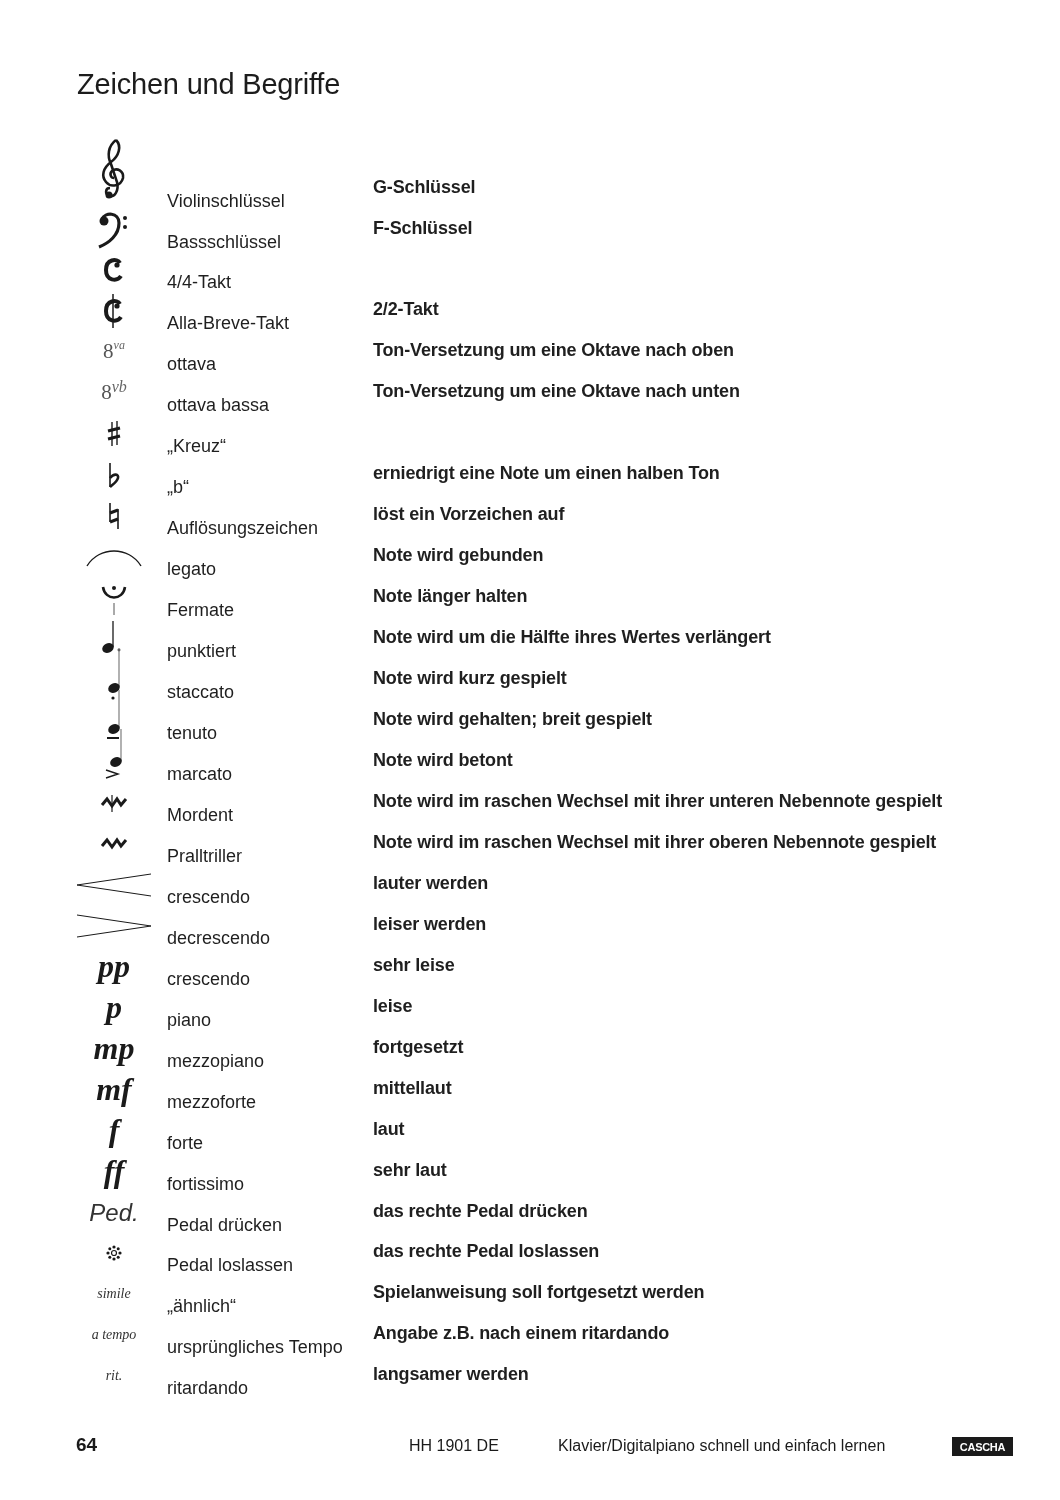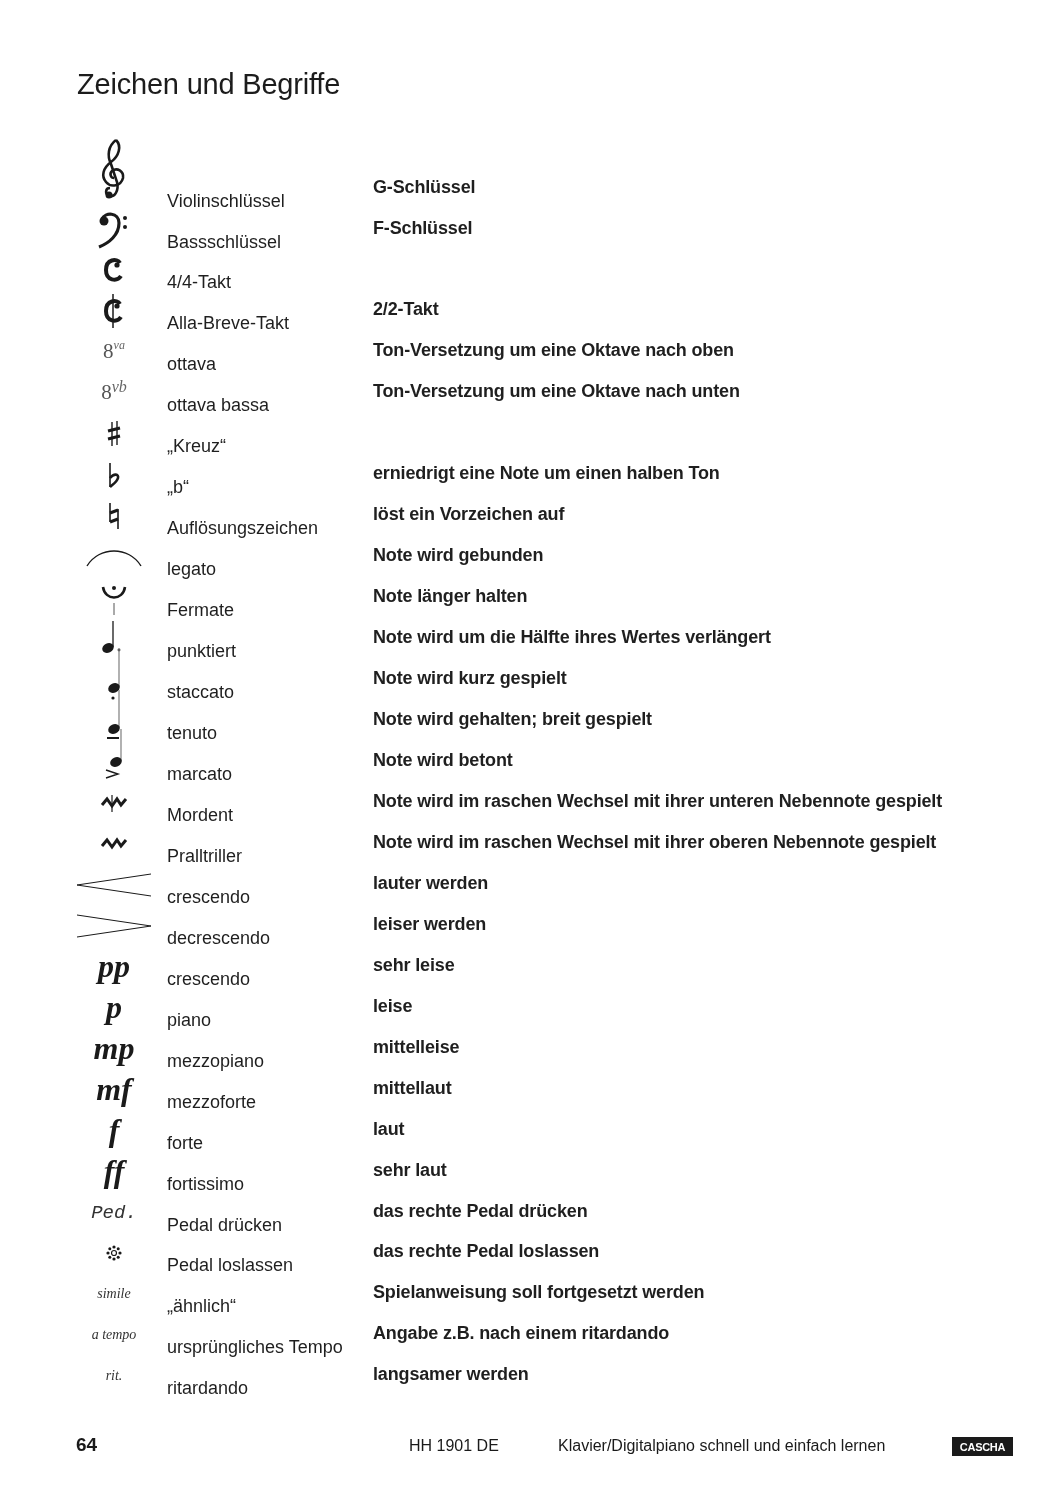--- a/index.html
+++ b/index.html
@@ -242,40 +242,40 @@
   <span class="desc">sehr leise</span>
 </div>
 <div class="row" style="top:987px">
   <div class="sym ital">p</div>
   <span class="term">piano</span>
   <span class="desc">leise</span>
 </div>
 <div class="row" style="top:1028px">
   <div class="sym ital">mp</div>
   <span class="term">mezzopiano</span>
-  <span class="desc">mittelleise</span>
+  <span class="desc">fortgesetzt</span>
 </div>
 <div class="row" style="top:1069px">
   <div class="sym ital">mf</div>
   <span class="term">mezzoforte</span>
   <span class="desc">mittellaut</span>
 </div>
 <div class="row" style="top:1110px">
   <div class="sym ital">f</div>
   <span class="term">forte</span>
   <span class="desc">laut</span>
 </div>
 <div class="row" style="top:1151px">
   <div class="sym ital">ff</div>
   <span class="term">fortissimo</span>
   <span class="desc">sehr laut</span>
 </div>
 
 <div class="row" style="top:1192px">
-  <div class="sym" style="font-family:Liberation Mono, monospace;font-style:italic;font-size:19px;color:#333;">Ped.</div>
+  <div class="sym" style="font-family:Liberation Sans, sans-serif;font-style:italic;font-size:24px;color:#333;">Ped.</div>
   <span class="term">Pedal drücken</span>
   <span class="desc">das rechte Pedal drücken</span>
 </div>
 
 <div class="row" style="top:1232px">
   <div class="sym">
     <svg width="16" height="16" viewBox="0 0 16 16">
         <circle cx="8" cy="8" r="2.5" fill="none" stroke="#1a1a1a" stroke-width="1.2"></circle>
         <g fill="#1a1a1a">
           <circle cx="8" cy="2" r="1.6"></circle>

